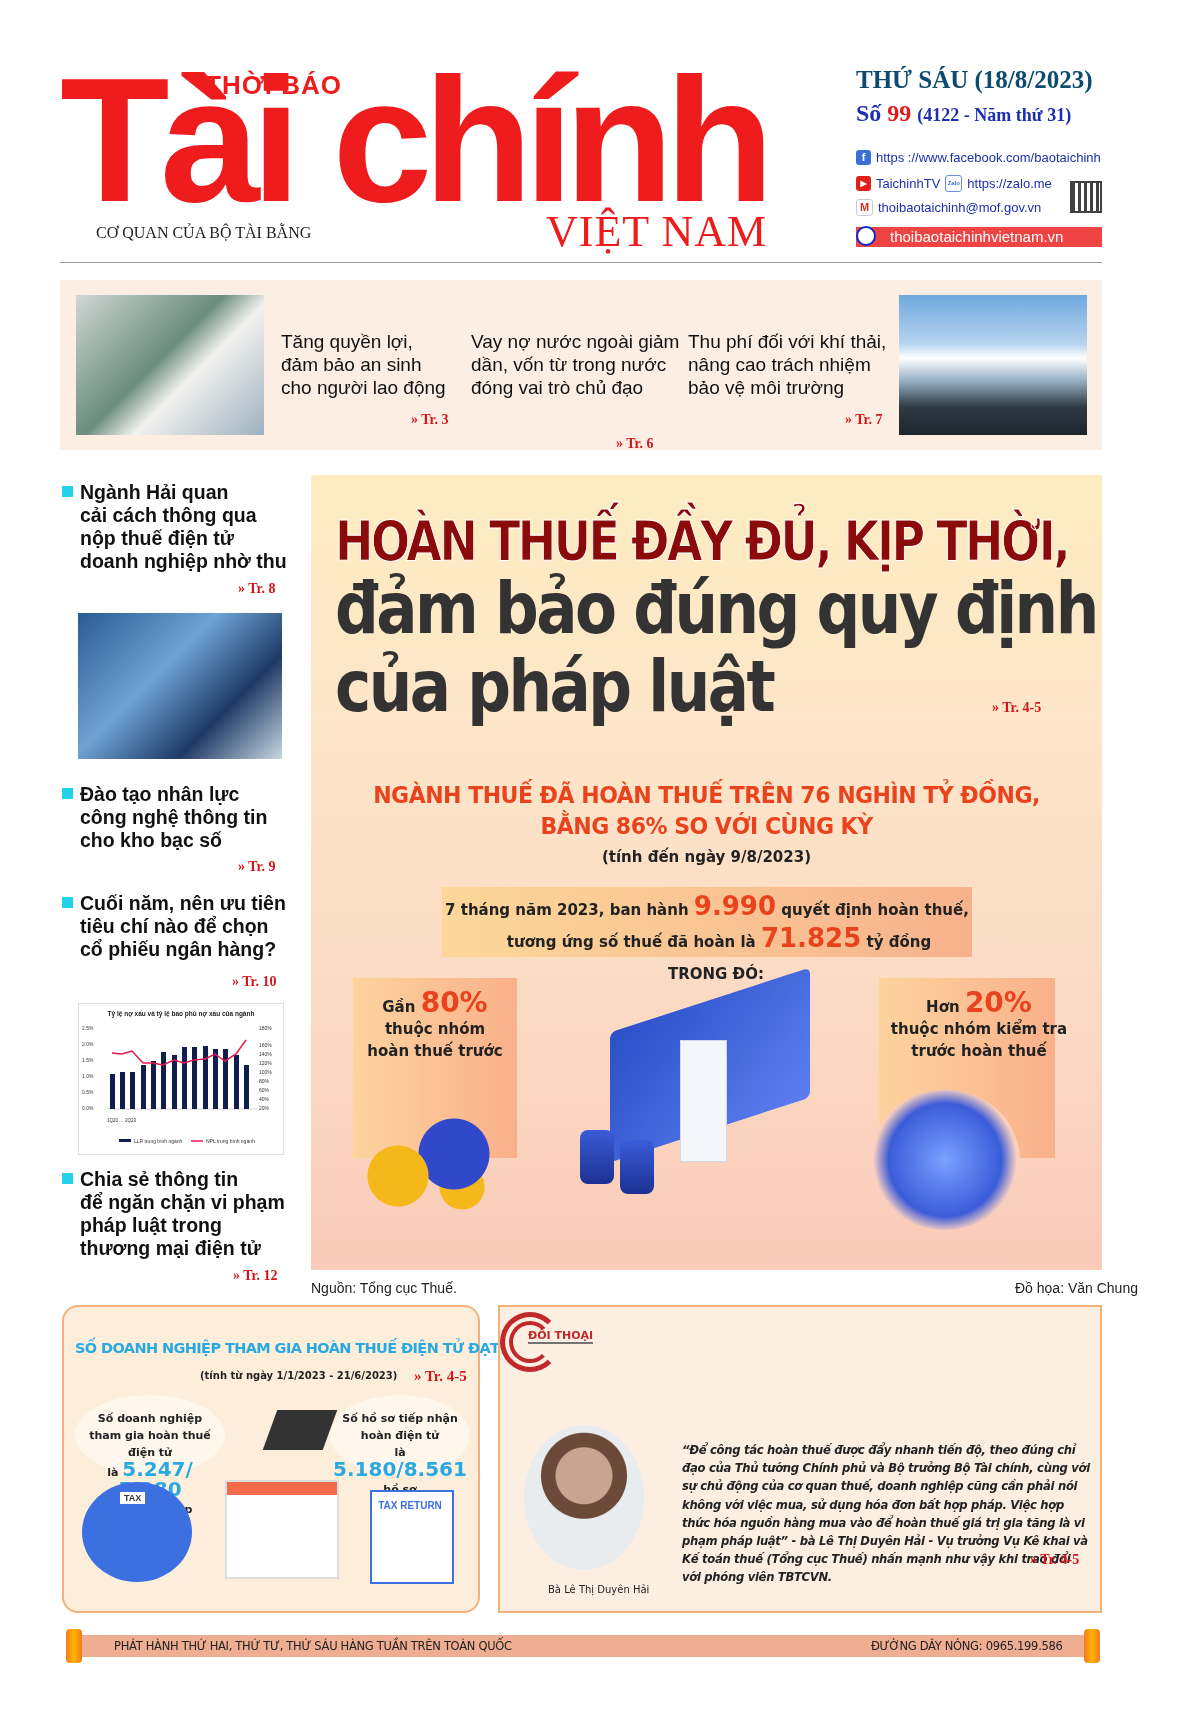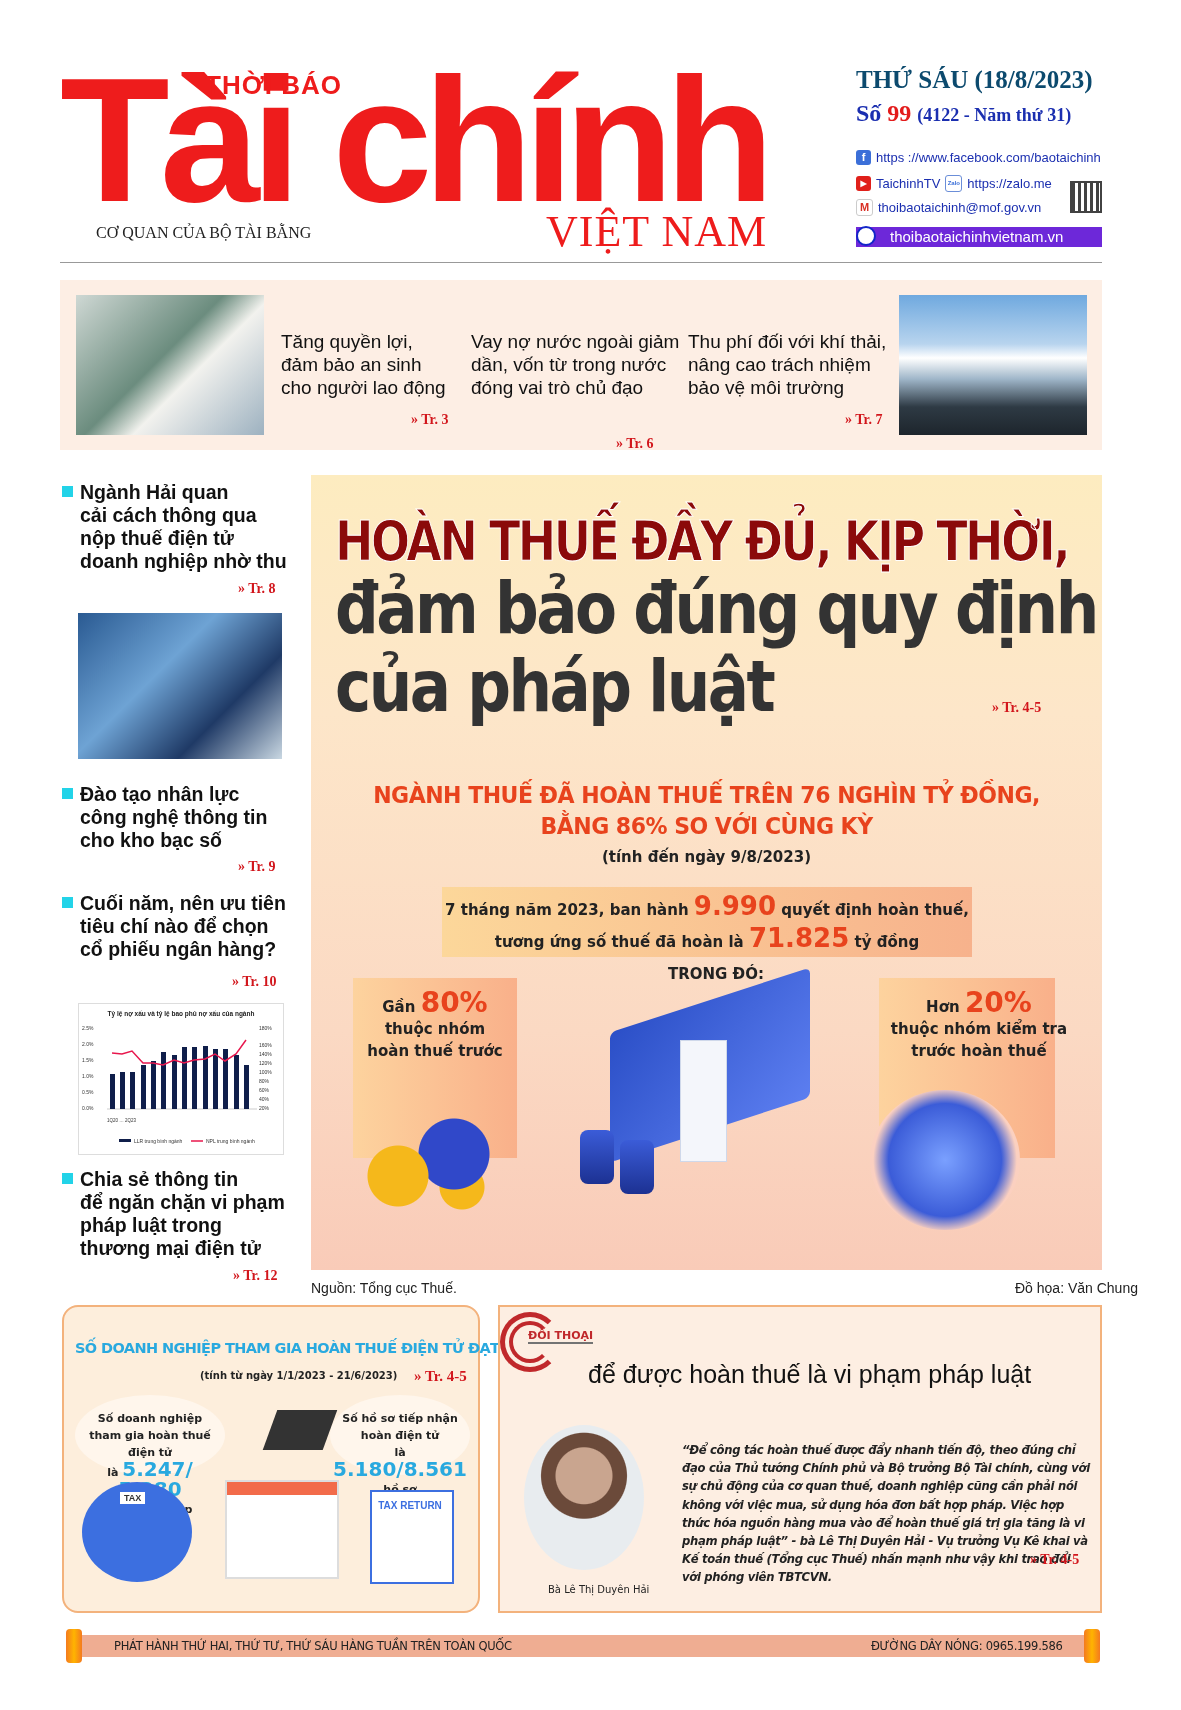--- a/index.html
+++ b/index.html
@@ -11,21 +11,21 @@
   .logo-sub{left:96px;top:224px;font-family:"Liberation Serif",serif;font-size:16px;color:#222;}
   .logo-vn{left:546px;top:206px;font-family:"Liberation Serif",serif;color:#ee1c1c;font-size:44px;letter-spacing:1px;}
   .date{left:856px;top:66px;font-family:"Liberation Serif",serif;font-weight:bold;font-size:25px;color:#0c4a6e;}
   .issue{left:856px;top:100px;font-family:"Liberation Serif",serif;font-weight:bold;font-size:24px;color:#1b2fb0;}
   .issue .num{color:#e31b1b;}
   .issue .small{font-size:18px;}
   .contact{left:856px;font-size:13px;color:#1b2fb0;display:flex;align-items:center;gap:5px;}
   .ico{display:inline-block;width:15px;height:15px;border-radius:3px;color:#fff;font-size:11px;font-weight:bold;text-align:center;line-height:15px;}
   .qr{left:1070px;top:181px;width:32px;height:32px;background:
      repeating-linear-gradient(90deg,#222 0 3px,#fff 3px 6px),#fff;opacity:.85;border:2px solid #222;box-sizing:border-box;}
-  .site{left:856px;top:227px;width:246px;height:20px;background:#6d28d9;color:#fff;font-size:15px;line-height:20px;padding-left:34px;box-sizing:border-box;}
+  .site{left:856px;top:227px;width:246px;height:20px;background:#ef4444;color:#fff;font-size:15px;line-height:20px;padding-left:34px;box-sizing:border-box;}
   .globe{left:856px;top:226px;width:20px;height:20px;border-radius:50%;border:2px solid #1226c9;background:#fff;box-sizing:border-box;}
   .rule{left:60px;top:262px;width:1042px;height:1px;background:#999;}
   
   .teaser-band{left:60px;top:280px;width:1042px;height:170px;background:#fdeee4;}
   .photo{background:linear-gradient(135deg,#cfd8d4,#6b8c7e 45%,#f2f2ee 60%,#9db1c0);}
   .photo2{background:linear-gradient(180deg,#6fa9df 0%,#b8d4ee 35%,#fff 45%,#9fb6c9 60%,#2e3a44 80%,#1d252c);}
   .teaser{font-size:19px;line-height:23px;color:#111;}
   .tr{font-family:"Liberation Serif",serif;font-weight:bold;color:#d2161c;font-size:14px;}
   
   .lc-item{left:62px;width:230px;font-weight:bold;font-size:19.5px;line-height:23px;color:#111;padding-left:18px;box-sizing:border-box;}
@@ -221,21 +221,21 @@
 <div class="abs sub-red" style="top:783px;">NGÀNH THUẾ ĐÃ HOÀN THUẾ TRÊN 76 NGHÌN TỶ ĐỒNG,</div>
 <div class="abs sub-red" style="top:814px;">BẰNG 86% SO VỚI CÙNG KỲ</div>
 <div class="abs" style="left:311px;width:791px;top:848px;text-align:center;font-family:'DejaVu Sans',sans-serif;font-weight:bold;font-size:15px;color:#222;">(tính đến ngày 9/8/2023)</div>
 
 <div class="abs stat-bar"></div>
 <div class="abs stat-line" style="top:891px;">
   <span>7 tháng năm 2023, ban hành</span>
   <span class="big">9.990</span>
   <span>quyết định hoàn thuế,</span>
 </div>
-<div class="abs stat-line" style="top:923px;">
+<div class="abs stat-line" style="top:923px;padding-left:12px;">
   <span>tương ứng số thuế đã hoàn là</span>
   <span class="big">71.825</span>
   <span>tỷ đồng</span>
 </div>
 <div class="abs" style="left:668px;top:965px;font-family:'DejaVu Sans',sans-serif;font-weight:bold;font-size:15px;color:#222;">TRONG ĐÓ:</div>
 
 <div class="abs side-box" style="left:353px;top:978px;"></div>
 <div class="abs side-text" style="left:353px;top:992px;width:164px;">
   <div><span>Gần</span> <span class="pct">80%</span></div>
   <div>thuộc nhóm</div>
@@ -282,21 +282,20 @@
 <div class="abs" style="left:225px;top:1480px;width:110px;height:95px;background:linear-gradient(180deg,#f26b4a 0 14%,#fff 14%);border:2px solid #ddd;"></div>
 <div class="abs" style="left:270px;top:1410px;width:60px;height:40px;background:#333;transform:skewX(-20deg);"></div>
 <div class="abs" style="left:370px;top:1490px;width:80px;height:90px;background:#fff;border:2px solid #3c6fe0;"></div>
 <div class="abs" style="left:378px;top:1500px;width:64px;font-size:10px;font-weight:bold;color:#3c6fe0;text-align:center;">TAX RETURN</div>
 
 <div class="abs box-right"></div>
 <div class="abs doi-logo"></div>
 <div class="abs doi-logo2"></div>
 <div class="abs doi-label">ĐỐI THOẠI</div>
 <div class="abs dh-title">
-  <div>để được hoàn thuế là vi phạm pháp luật</div>
 </div>
 <div class="abs portrait"></div>
 <div class="abs caption">Bà Lê Thị Duyên Hải</div>
 <div class="abs quote">“Để công tác hoàn thuế được đẩy nhanh tiến độ, theo đúng chỉ đạo của Thủ tướng Chính phủ và Bộ trưởng Bộ Tài chính, cùng với sự chủ động của cơ quan thuế, doanh nghiệp cũng cần phải nói không với việc mua, sử dụng hóa đơn bất hợp pháp. Việc hợp thức hóa nguồn hàng mua vào để hoàn thuế giá trị gia tăng là vi phạm pháp luật” - bà Lê Thị Duyên Hải - Vụ trưởng Vụ Kê khai và Kế toán thuế (Tổng cục Thuế) nhấn mạnh như vậy khi trao đổi với phóng viên TBTCVN.</div>
 <div class="abs tr" style="left:1030px;top:1552px;font-size:14px;">» Tr. 4-5</div>
 
 <div class="abs foot"></div>
 <div class="abs foot-cap" style="left:66px;"></div>
 <div class="abs foot-cap" style="left:1084px;"></div>
 <div class="abs foot-text" style="left:114px;">PHÁT HÀNH THỨ HAI, THỨ TƯ, THỨ SÁU HÀNG TUẦN TRÊN TOÀN QUỐC</div>

